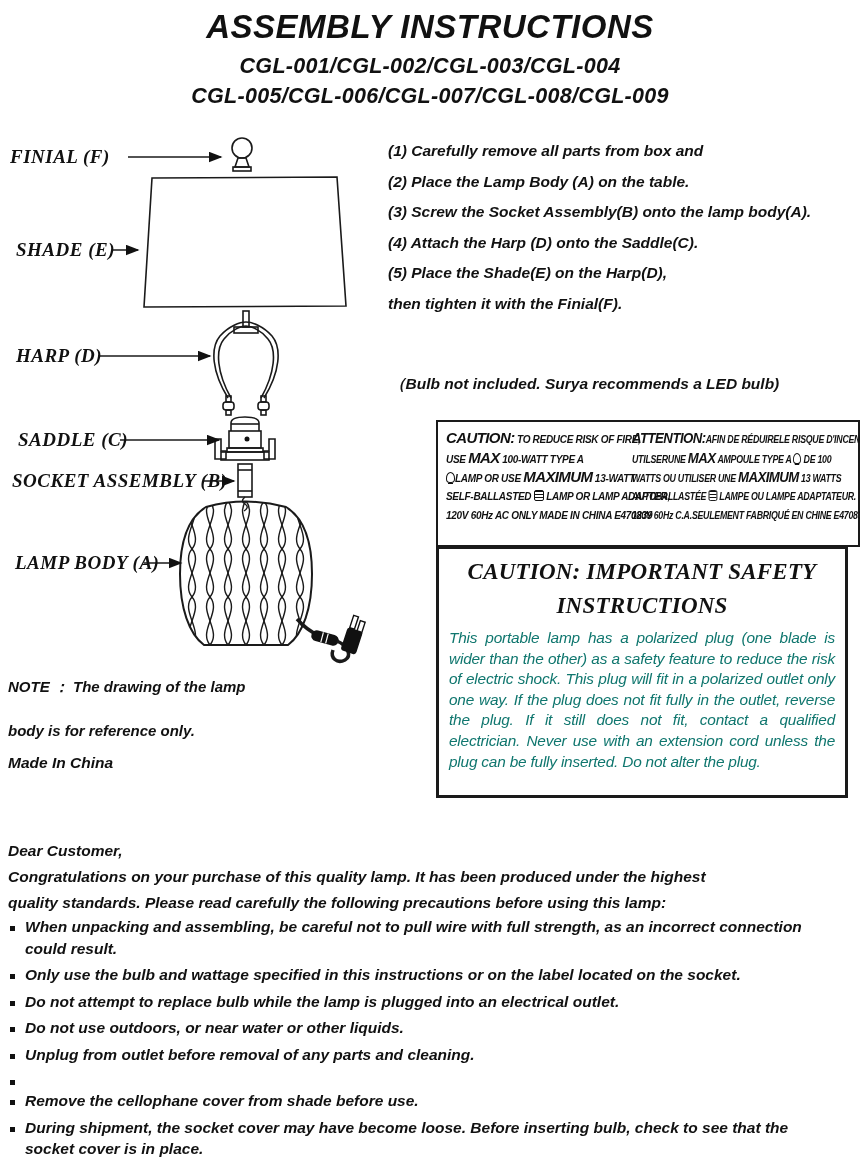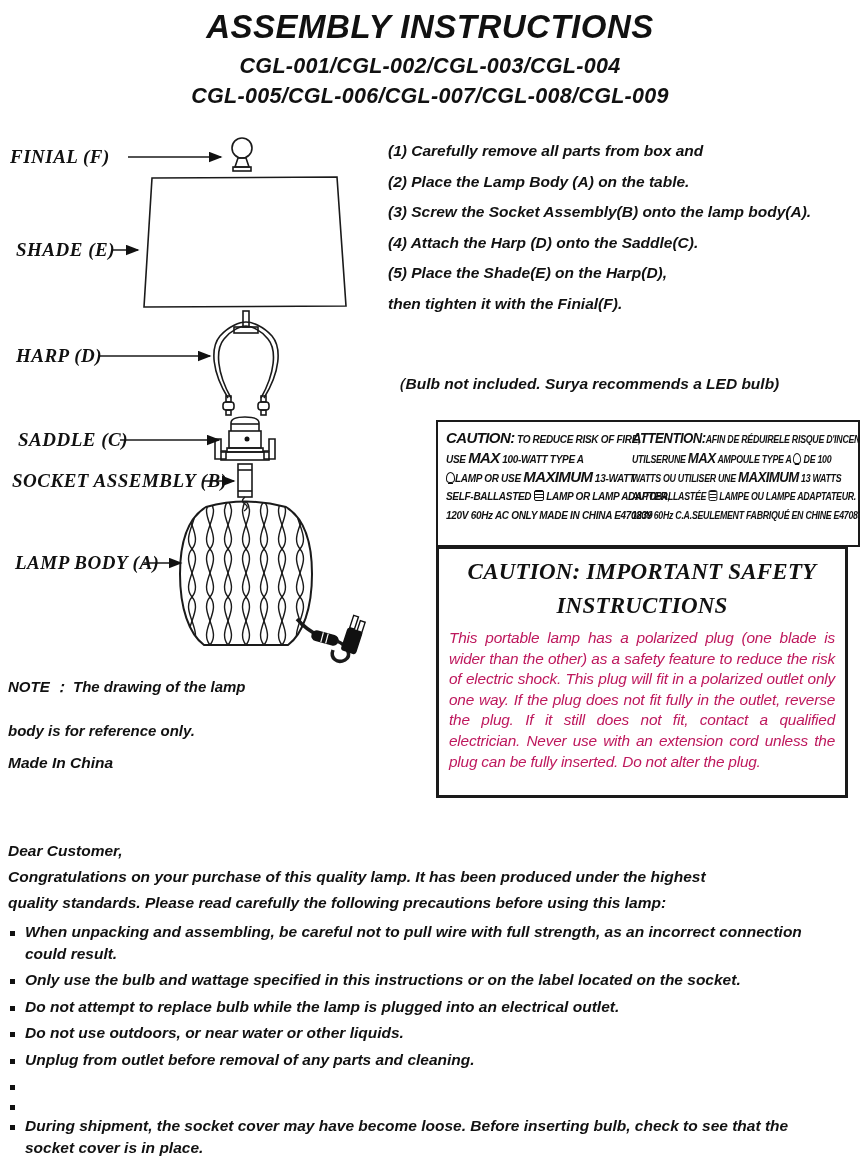--- a/index.html
+++ b/index.html
@@ -36,33 +36,33 @@
   .icon-bulb::after{content:"";position:absolute;left:1px;right:1px;bottom:-2px;height:1.5px;background:#111;}
   .icon-cfl{width:8px;height:9px;border:1px solid #111;border-radius:2px;vertical-align:-1px;
             background:repeating-linear-gradient(to bottom,#111 0 1px,transparent 1px 3px);}
 
   
   .safety-box{position:absolute;left:436px;top:546px;width:406px;height:246px;
               border:3px solid #1a1a1a;}
   .safety-title{font-family:"Liberation Serif",serif;font-weight:bold;font-size:23px;
                 text-align:center;line-height:34px;margin-top:6px;letter-spacing:.2px;}
   .safety-body{margin:5px 10px 12px 10px;font-size:15.4px;line-height:20.6px;text-align:justify;
-               color:#be185d;letter-spacing:-.2px;}
+               color:#0f766e;letter-spacing:-.2px;}
 
   
   .note-line{position:absolute;left:8px;font-size:15px;font-weight:bold;}
   .note1{top:678px;}
   .note2{top:722px;}
   .made-in{top:754px;font-size:15.5px;}
 
   
   .customer{position:absolute;left:8px;top:838px;width:848px;}
   .greeting{font-size:15.5px;font-weight:bold;line-height:26px;}
   .para-line{font-size:15.5px;font-weight:bold;line-height:26px;}
-  .bullets{margin-top:5px;}
+  .bullets{}
   .bullet-item{display:flex;margin-bottom:5px;}
   .bullet-marker{flex:none;width:5px;height:5px;background:#111;margin:10px 10px 0 2px;}
   .bullet-text{font-size:15.5px;font-weight:bold;line-height:21.5px;max-width:800px;}
 </style>
 </head>
 <body>
 
 <div class="page">
 
   <div class="title">ASSEMBLY INSTRUCTIONS</div>
@@ -232,20 +232,21 @@
         </div>
         <div class="bullet-item">
           <span class="bullet-marker"></span>
           <span class="bullet-text">Unplug from outlet before removal of any parts and cleaning.</span>
         </div>
         <div class="bullet-item">
           <span class="bullet-marker"></span>
         </div>
         <div class="bullet-item">
           <span class="bullet-marker"></span>
+          <span class="bullet-text">Remove the cellophane cover from shade before use.</span>
         </div>
         <div class="bullet-item">
           <span class="bullet-marker"></span>
           <span class="bullet-text">During shipment, the socket cover may have become loose. Before inserting bulb, check to see that the socket cover is in place.</span>
         </div>
       </div>
   </div>
 
 </div>
 

